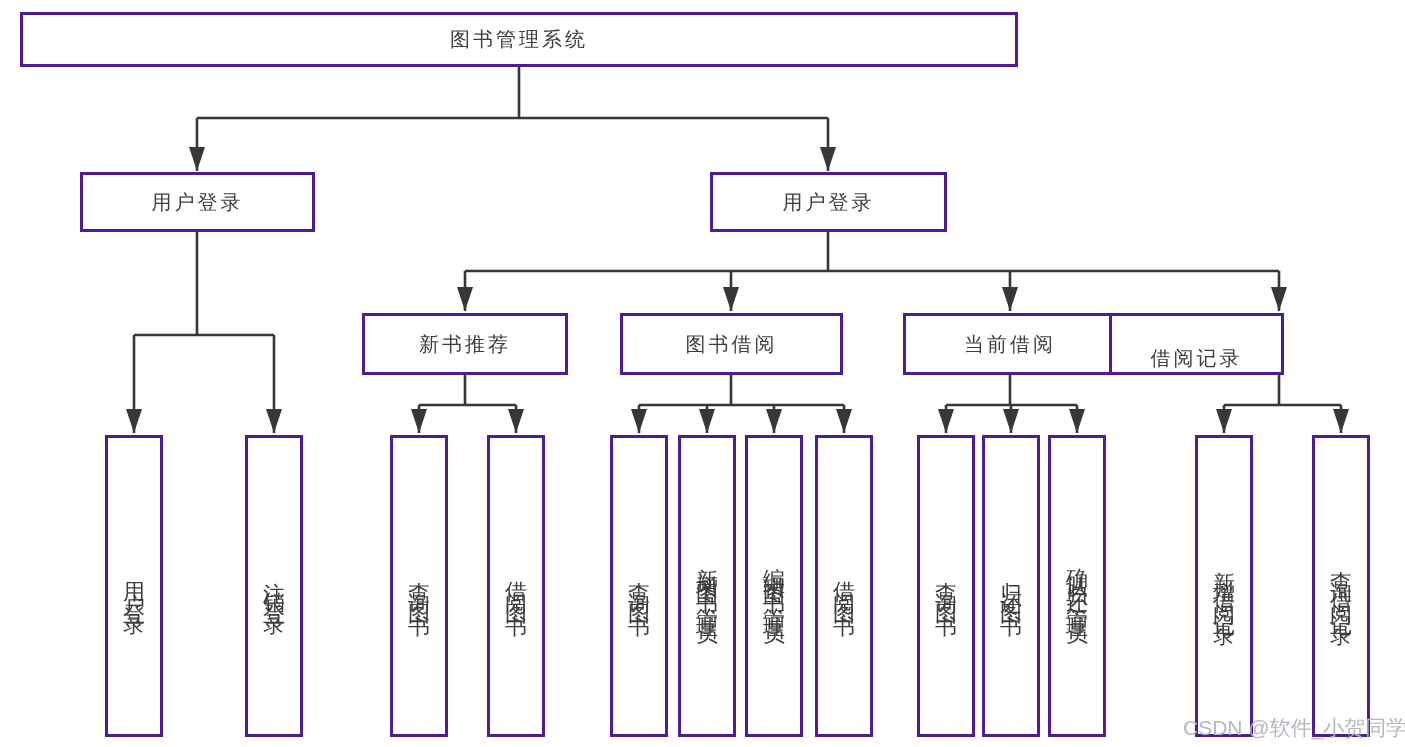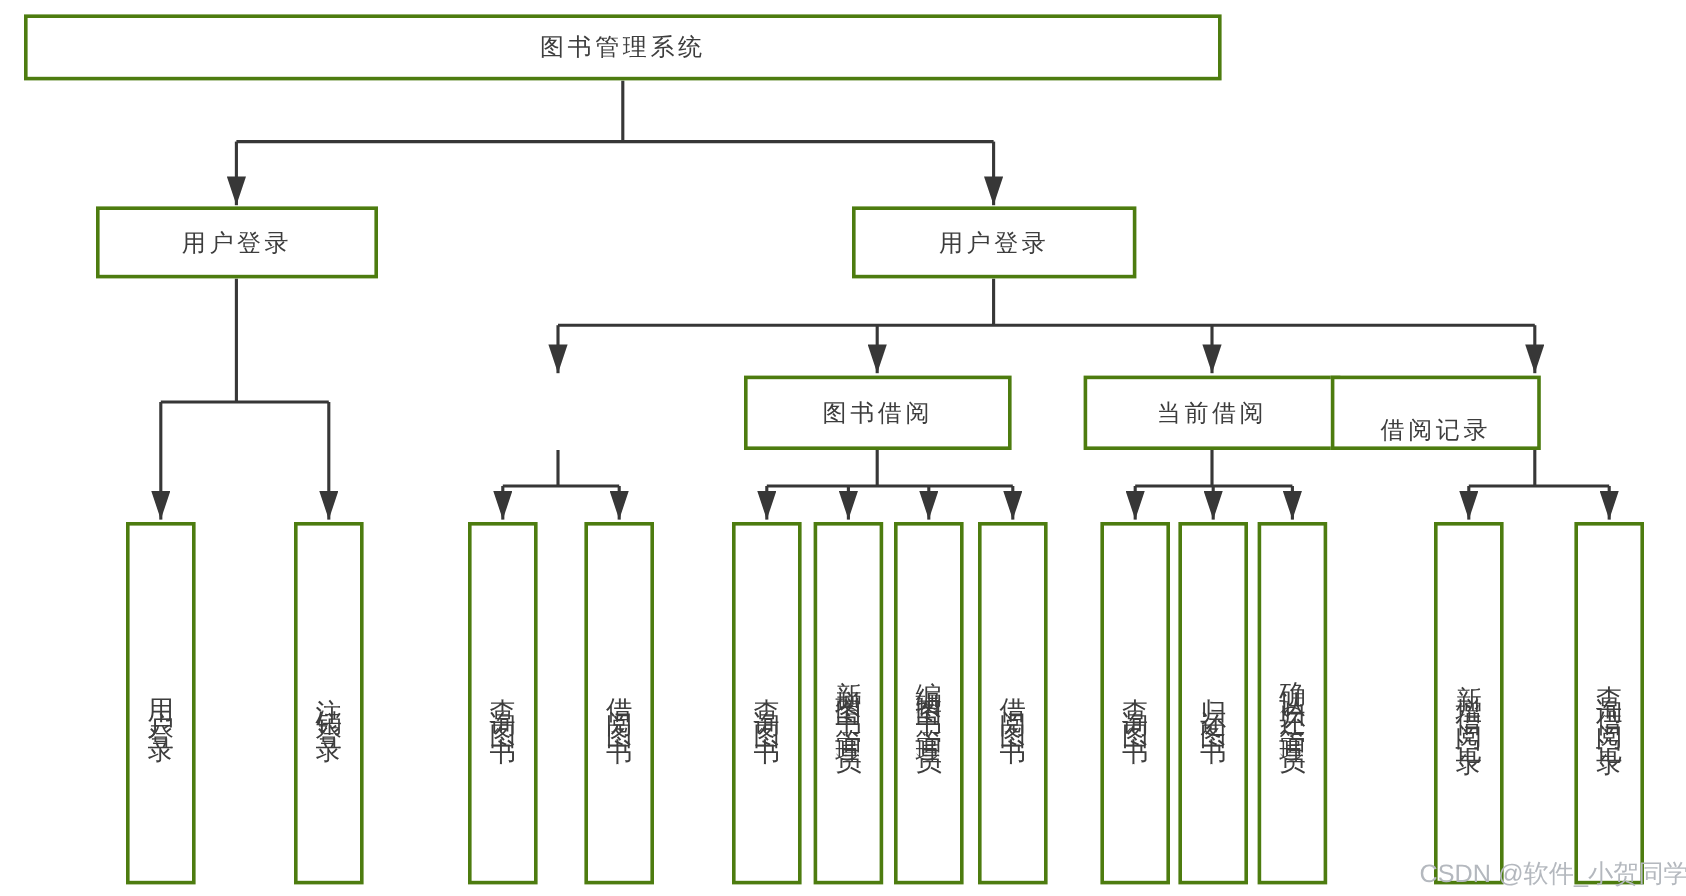--- a/index.html
+++ b/index.html
@@ -14,21 +14,21 @@
   }
   .connectors {
     position: absolute;
     left: 0; top: 0;
     width: 1405px; height: 747px;
     z-index: 1;
   }
   .box {
     position: absolute;
     box-sizing: border-box;
-    border: 3px solid #4d7c0f;
+    border: 3px solid #4c1d95;
     background: #ffffff;
     display: flex;
     align-items: center;
     justify-content: center;
     z-index: 2;
   }
   .h-box span {
     font-size: 20px;
     letter-spacing: 3px;
     white-space: nowrap;
@@ -101,20 +101,23 @@
     <span>图书管理系统</span>
   </div>
 
   <div class="box h-box" style="left:80px; top:172px; width:235px; height:60px;">
     <span>用户登录</span>
   </div>
   <div class="box h-box" style="left:710px; top:172px; width:237px; height:60px;">
     <span>用户登录</span>
   </div>
 
+  <div class="box h-box" style="left:362px; top:313px; width:206px; height:62px;">
+    <span>新书推荐</span>
+  </div>
   <div class="box h-box" style="left:903px; top:313px; width:214px; height:62px;">
     <span>当前借阅</span>
   </div>
   <div class="box h-box" style="left:620px; top:313px; width:223px; height:62px;">
     <span>图书借阅</span>
   </div>
   <div class="box h-box" style="left:1109px; top:313px; width:175px; height:62px;align-items:flex-end;">
     <span>借阅记录</span>
   </div>
 

